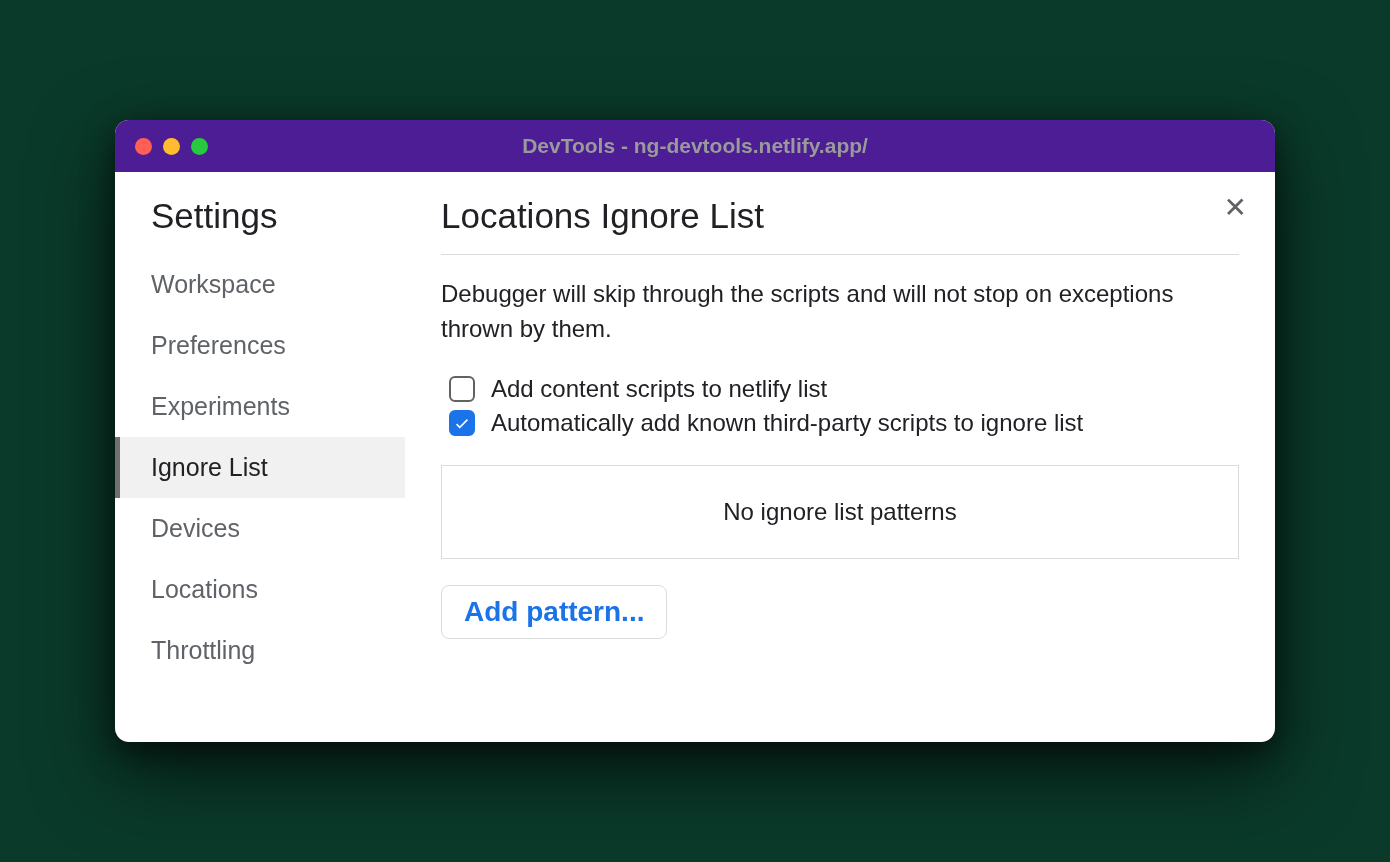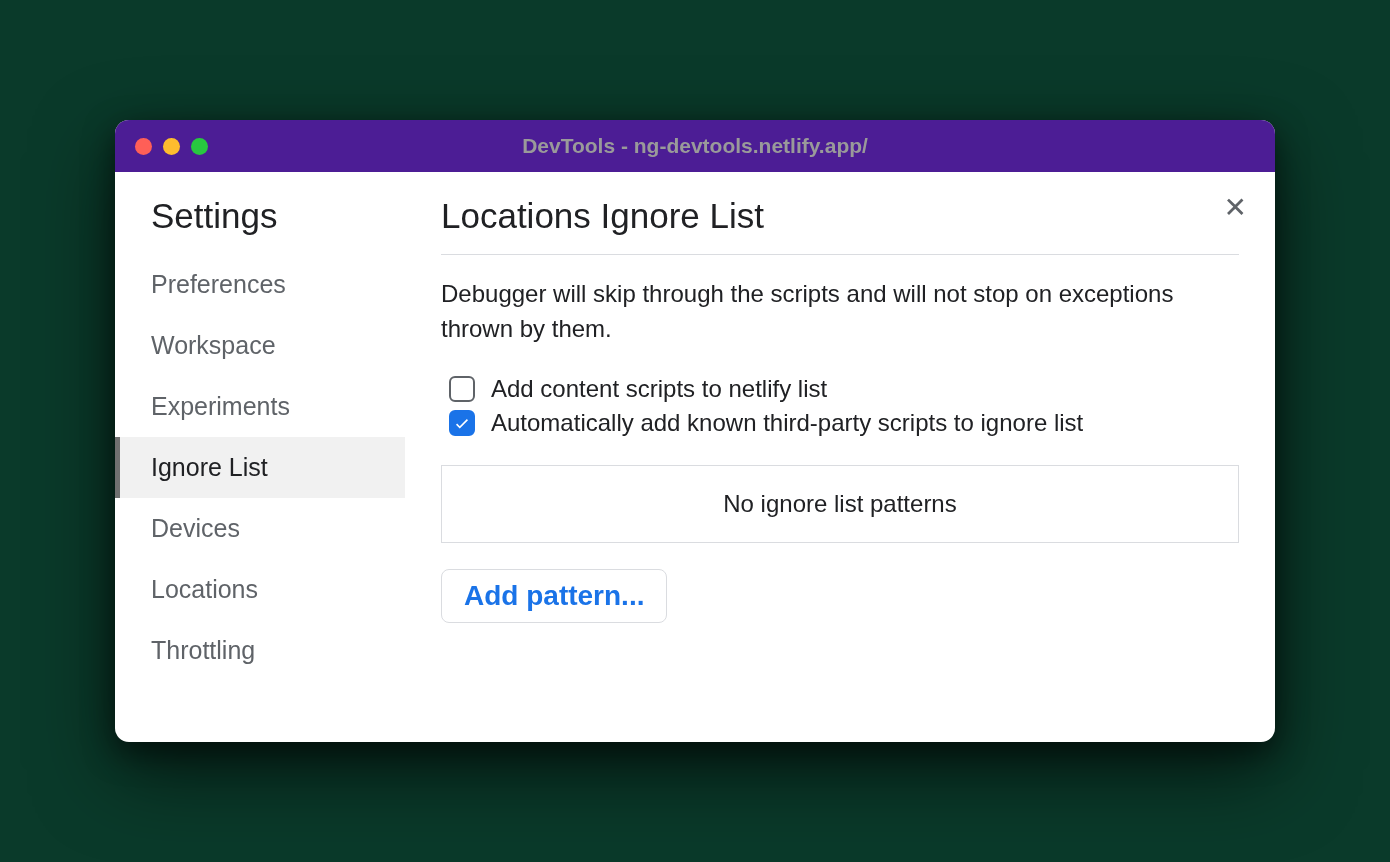--- a/index.html
+++ b/index.html
@@ -145,21 +145,21 @@
       width: 18px;
       height: 18px;
     }
     .checkbox-label {
       font-size: 24px;
       color: #202124;
     }
     .patterns-box {
       margin-top: 28px;
       border: 1px solid #dadce0;
-      padding: 24px;
+      padding: 32px;
       text-align: center;
       font-size: 24px;
       color: #202124;
     }
     .add-pattern-btn {
       margin-top: 26px;
       display: inline-block;
       border: 1px solid #dadce0;
       border-radius: 8px;
       padding: 10px 22px;
@@ -179,22 +179,22 @@
       <div class="traffic-light tl-close"></div>
       <div class="traffic-light tl-min"></div>
       <div class="traffic-light tl-max"></div>
     </div>
     <div class="window-title">DevTools - ng-devtools.netlify.app/</div>
   </div>
   <div class="content">
     <div class="close-x">✕</div>
     <div class="sidebar">
       <div class="sidebar-title">Settings</div>
+      <div class="sidebar-item"><span>Workspace</span></div>
       <div class="sidebar-item"><span>Preferences</span></div>
-      <div class="sidebar-item"><span>Workspace</span></div>
       <div class="sidebar-item"><span>Experiments</span></div>
       <div class="sidebar-item active"><span>Ignore List</span></div>
       <div class="sidebar-item"><span>Devices</span></div>
       <div class="sidebar-item"><span>Locations</span></div>
       <div class="sidebar-item"><span>Throttling</span></div>
     </div>
     <div class="main">
       <div class="main-heading">Locations Ignore List</div>
       <div class="description">Debugger will skip through the scripts and will not stop on exceptions thrown by them.</div>
       <div class="checkbox-row">

